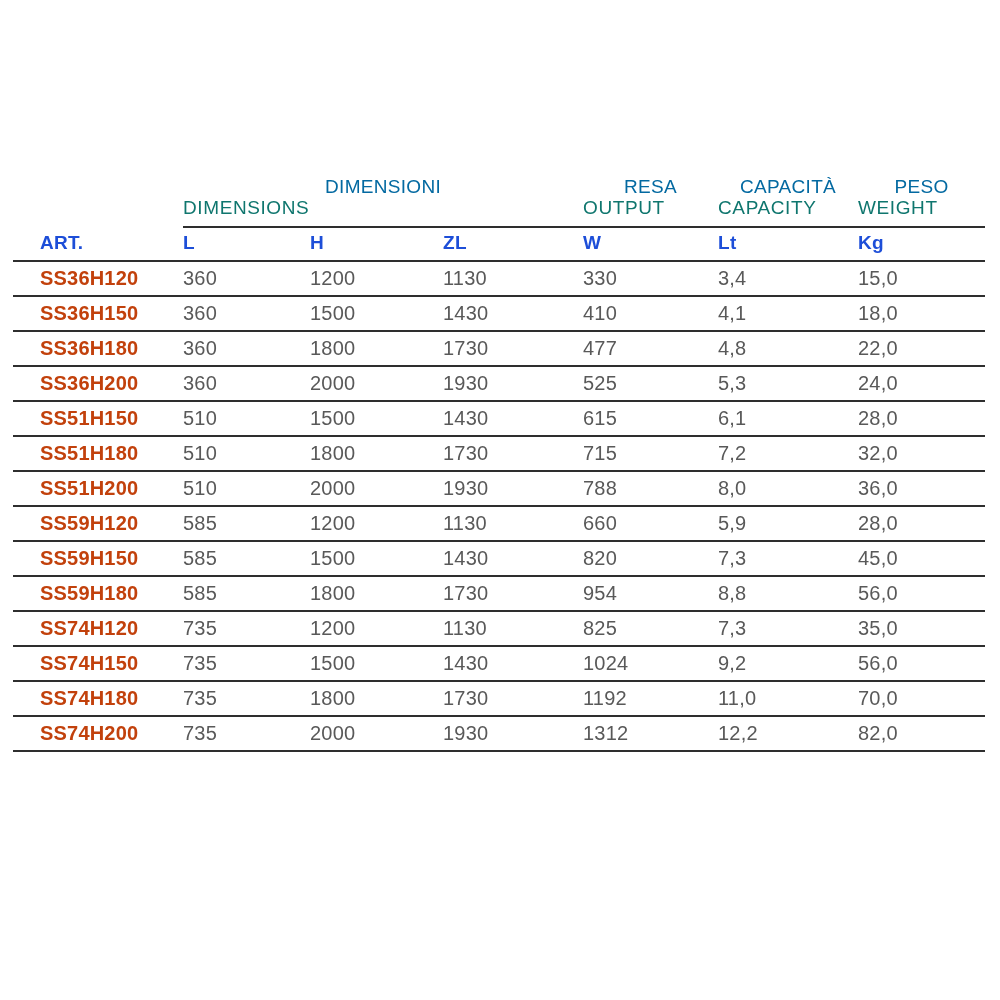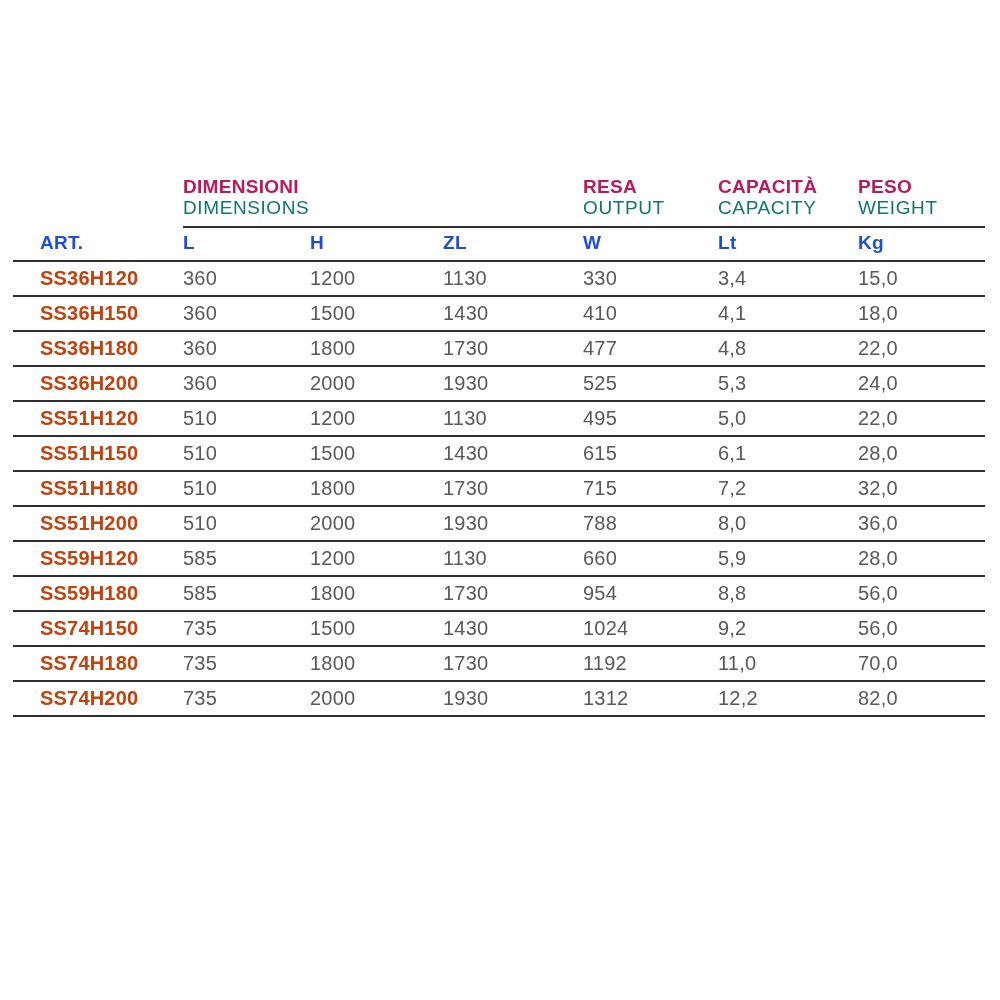--- a/index.html
+++ b/index.html
@@ -33,25 +33,26 @@
   tr.group-row td, tr.group-row th {
     vertical-align: bottom;
     padding: 0 0 8px 0;
     text-align: left;
   }
   tr.group-row .underlined {
     border-bottom: 2px solid #2e2e2e;
   }
   .grp-primary {
     font-size: 19px;
-    font-weight: 700;
-    color: #be185d;
+    font-weight: 400;
+    color: #0369a1;
     letter-spacing: 0.3px;
     line-height: 21px;
     white-space: nowrap;
+    text-align: center;
   }
   .grp-secondary {
     font-size: 19px;
     font-weight: 400;
     color: #0f766e;
     letter-spacing: 0.6px;
     line-height: 21px;
     white-space: nowrap;
   }
   
@@ -177,29 +178,20 @@
     <tr class="data-row">
       <td class="cell-art">SS36H200</td>
       <td>360</td>
       <td>2000</td>
       <td>1930</td>
       <td>525</td>
       <td>5,3</td>
       <td>24,0</td>
     </tr>
 
-    <tr class="data-row">
-      <td class="cell-art">SS51H120</td>
-      <td>510</td>
-      <td>1200</td>
-      <td>1130</td>
-      <td>495</td>
-      <td>5,0</td>
-      <td>22,0</td>
-    </tr>
 
     <tr class="data-row">
       <td class="cell-art">SS51H150</td>
       <td>510</td>
       <td>1500</td>
       <td>1430</td>
       <td>615</td>
       <td>6,1</td>
       <td>28,0</td>
     </tr>
@@ -227,32 +219,50 @@
     <tr class="data-row">
       <td class="cell-art">SS59H120</td>
       <td>585</td>
       <td>1200</td>
       <td>1130</td>
       <td>660</td>
       <td>5,9</td>
       <td>28,0</td>
     </tr>
 
+    <tr class="data-row">
+      <td class="cell-art">SS59H150</td>
+      <td>585</td>
+      <td>1500</td>
+      <td>1430</td>
+      <td>820</td>
+      <td>7,3</td>
+      <td>45,0</td>
+    </tr>
 
     <tr class="data-row">
       <td class="cell-art">SS59H180</td>
       <td>585</td>
       <td>1800</td>
       <td>1730</td>
       <td>954</td>
       <td>8,8</td>
       <td>56,0</td>
     </tr>
 
 
+    <tr class="data-row">
+      <td class="cell-art">SS74H120</td>
+      <td>735</td>
+      <td>1200</td>
+      <td>1130</td>
+      <td>825</td>
+      <td>7,3</td>
+      <td>35,0</td>
+    </tr>
 
     <tr class="data-row">
       <td class="cell-art">SS74H150</td>
       <td>735</td>
       <td>1500</td>
       <td>1430</td>
       <td>1024</td>
       <td>9,2</td>
       <td>56,0</td>
     </tr>

